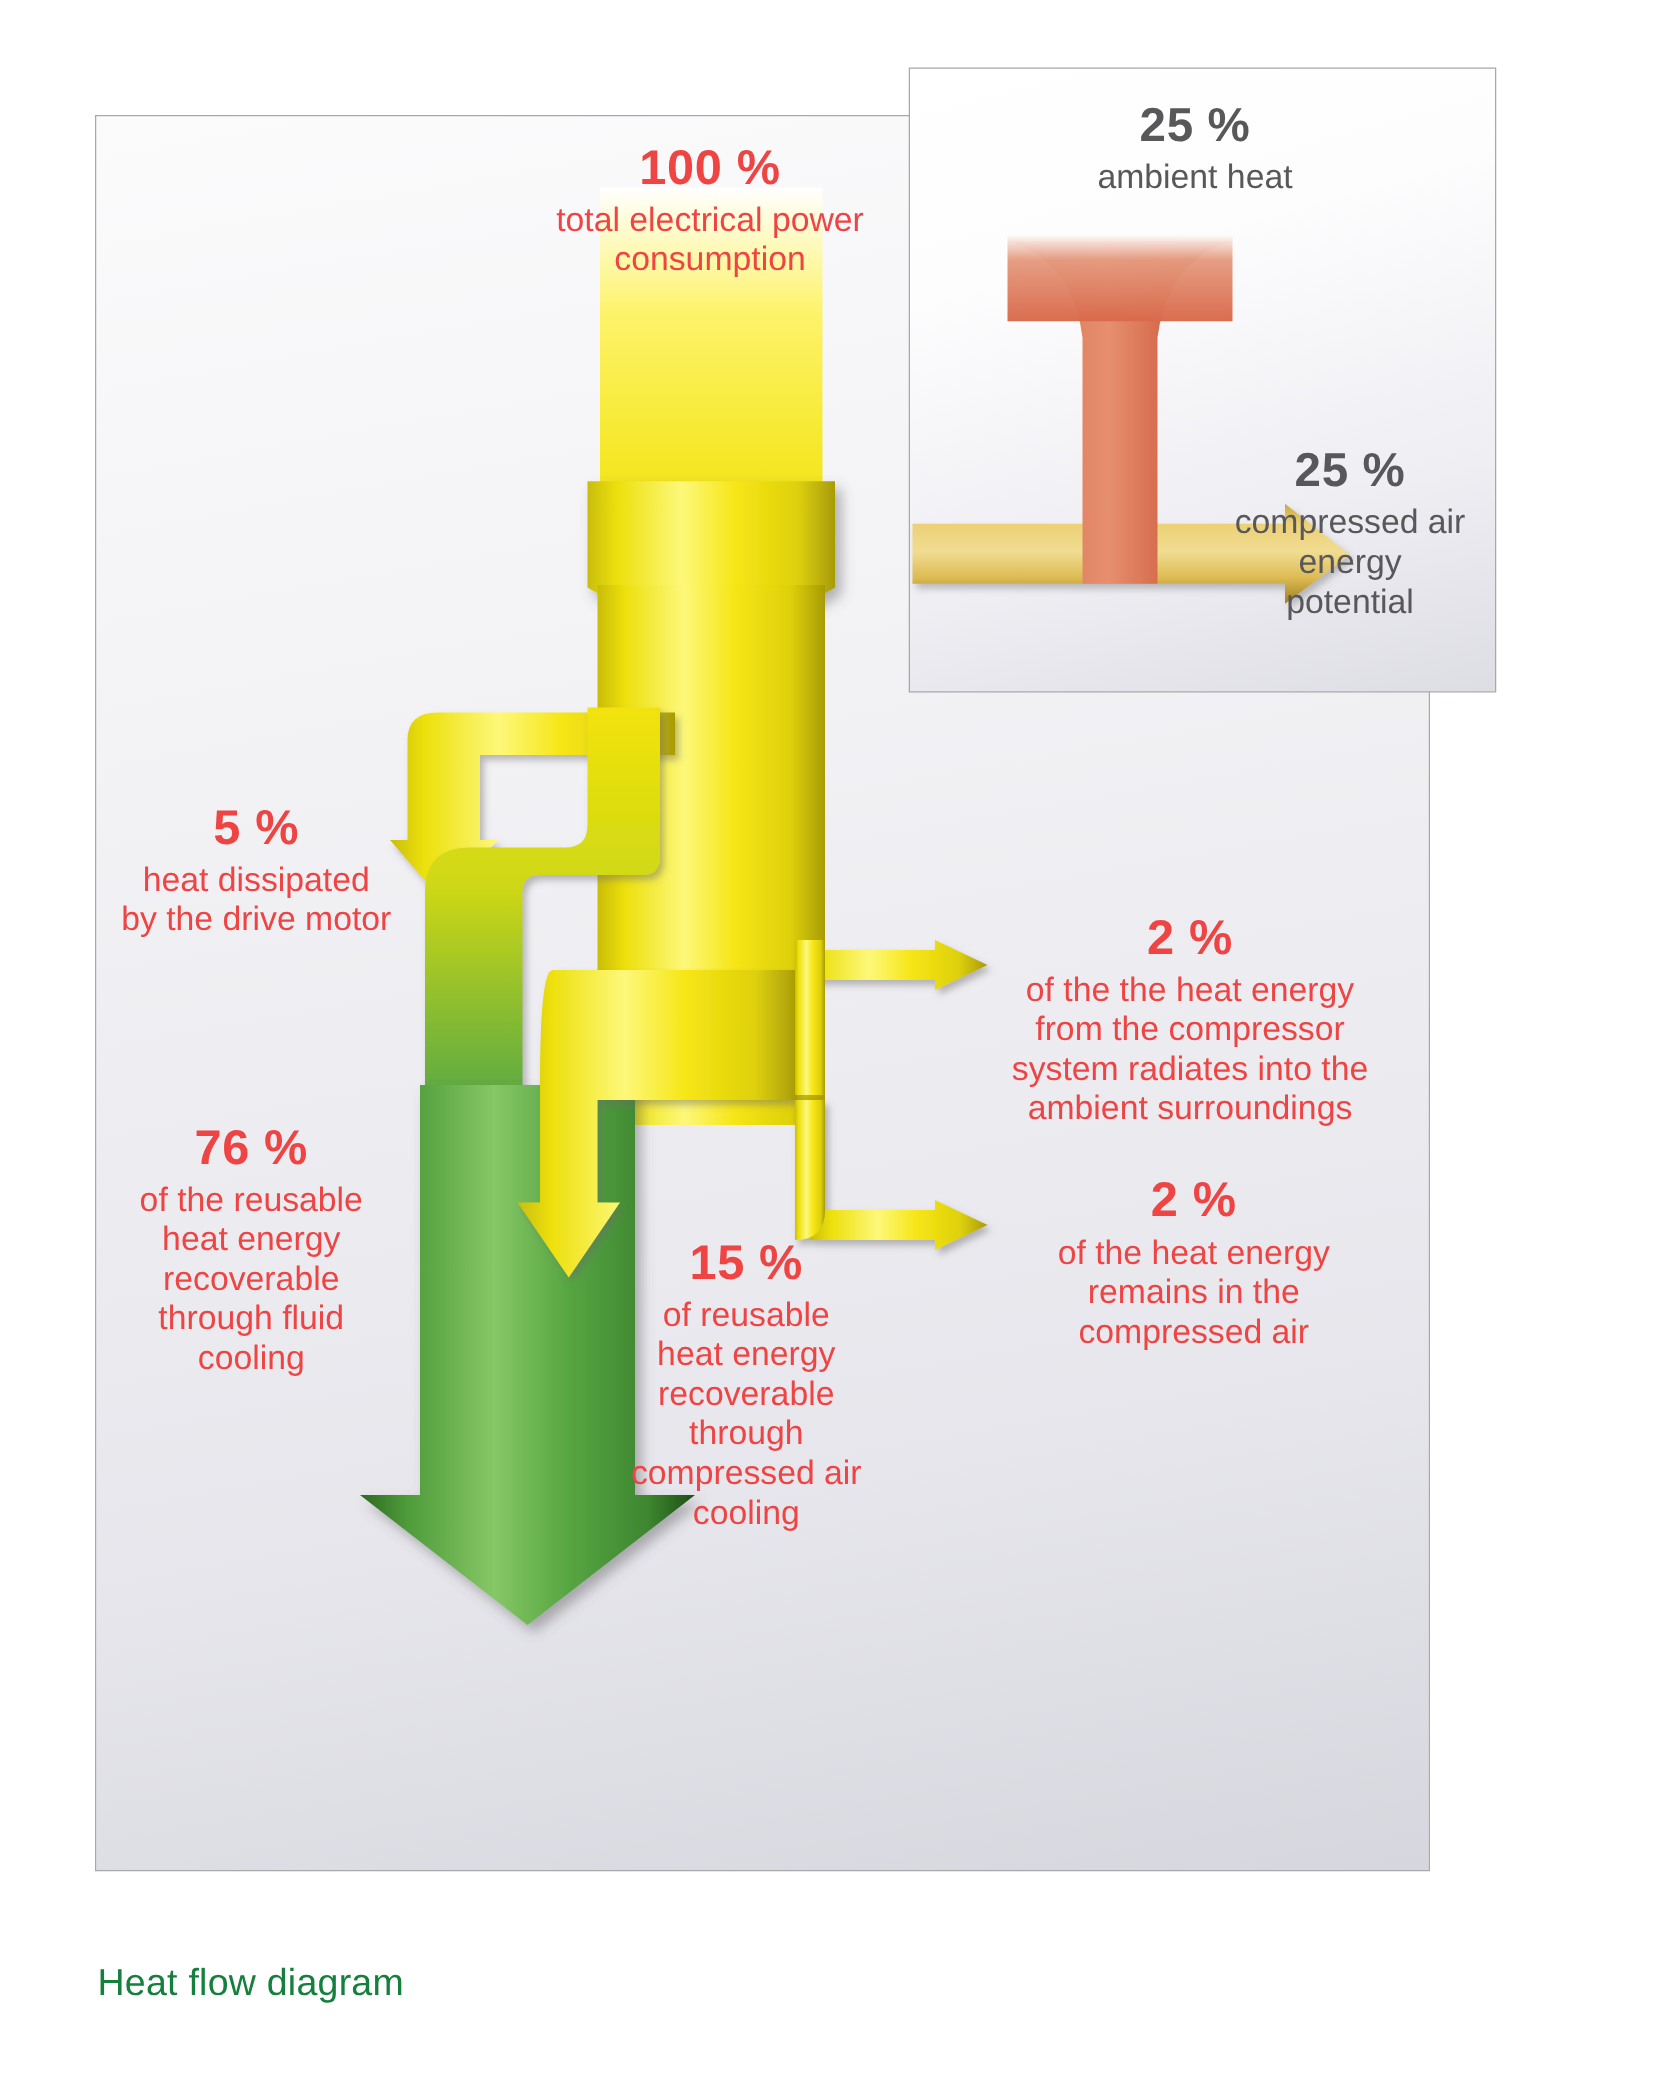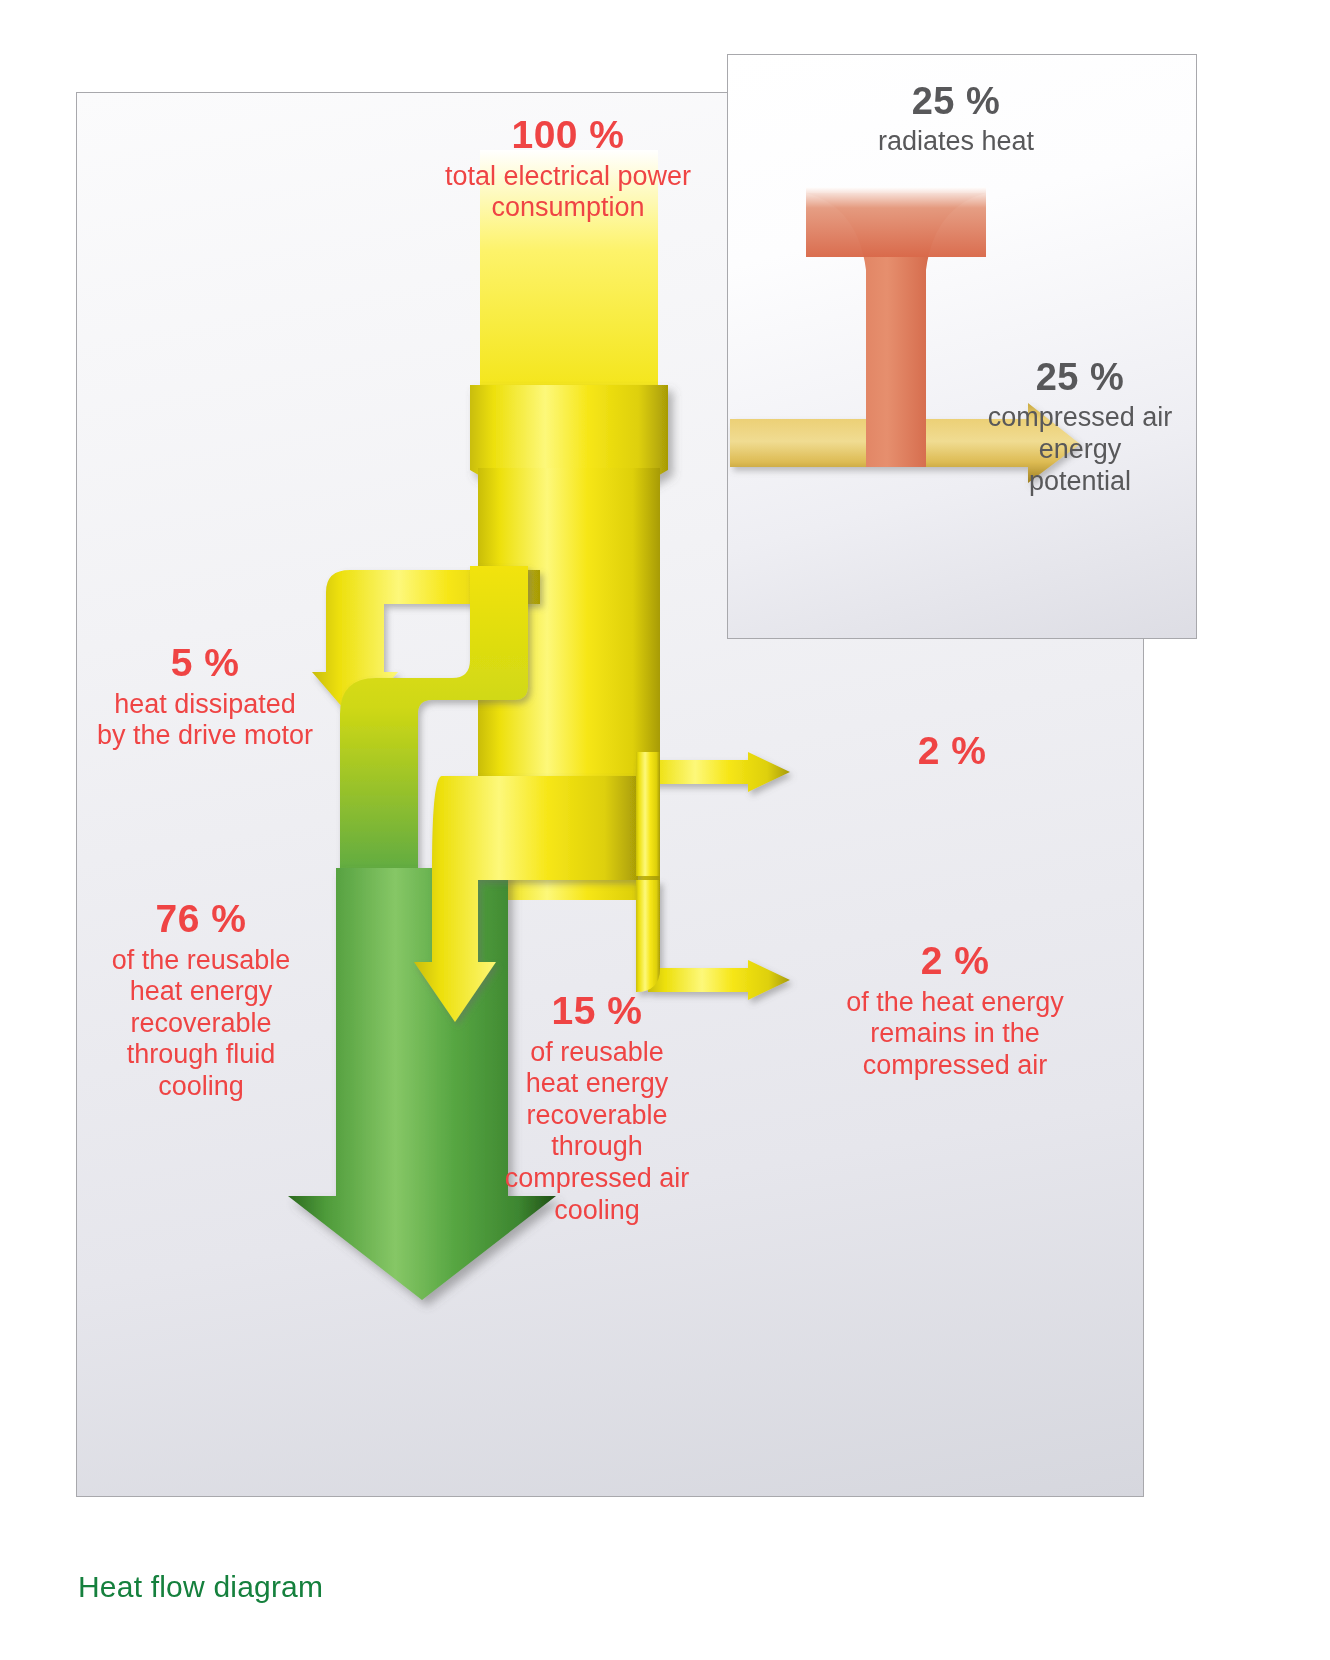--- a/index.html
+++ b/index.html
@@ -33,21 +33,21 @@
     background: linear-gradient(170deg, #fbfbfc 0%, #f2f2f5 35%, #e6e6ec 75%, #d6d7de 100%);
     box-sizing: border-box;
   }
 
   
   .inset-panel {
     position: absolute;
     left: 727px;
     top: 54px;
     width: 470px;
-    height: 585px;
+    height: 500px;
     border: 1px solid #a8a8ac;
     background: linear-gradient(165deg, #ffffff 0%, #fdfdfe 30%, #eeeef3 70%, #dddde4 100%);
     box-sizing: border-box;
     overflow: hidden;
   }
 
   
   .flow-svg {
     position: absolute;
     left: 0; top: 0;
@@ -287,20 +287,24 @@
     <span class="desc">of reusable
 heat energy
 recoverable
 through
 compressed air
 cooling</span>
   </div>
 
   <div class="lbl" id="lbl-2a">
     <span class="pct">2 %</span>
+    <span class="desc">of the the heat energy
+from the compressor
+system radiates into the
+ambient surroundings</span>
   </div>
 
   <div class="lbl" id="lbl-2b">
     <span class="pct">2 %</span>
     <span class="desc">of the heat energy
 remains in the
 compressed air</span>
   </div>
 
 
@@ -349,21 +353,21 @@
                  L198,215
                  Q206,152 258,138
                  Z" fill="url(#gRedV)"></path>
 
         <rect x="78" y="132" width="180" height="70" fill="url(#gRedFade)" opacity="0.97"></rect>
       </g>
     </svg>
 
     <div class="lbl lbl-grey" id="lbl-inset-ambient">
       <span class="pct">25 %</span>
-      <span class="desc">radiates heat</span>
+      <span class="desc">ambient heat</span>
     </div>
 
     <div class="lbl lbl-grey" id="lbl-inset-cae">
       <span class="pct">25 %</span>
       <span class="desc">compressed air
 energy
 potential</span>
     </div>
   </div>
 

